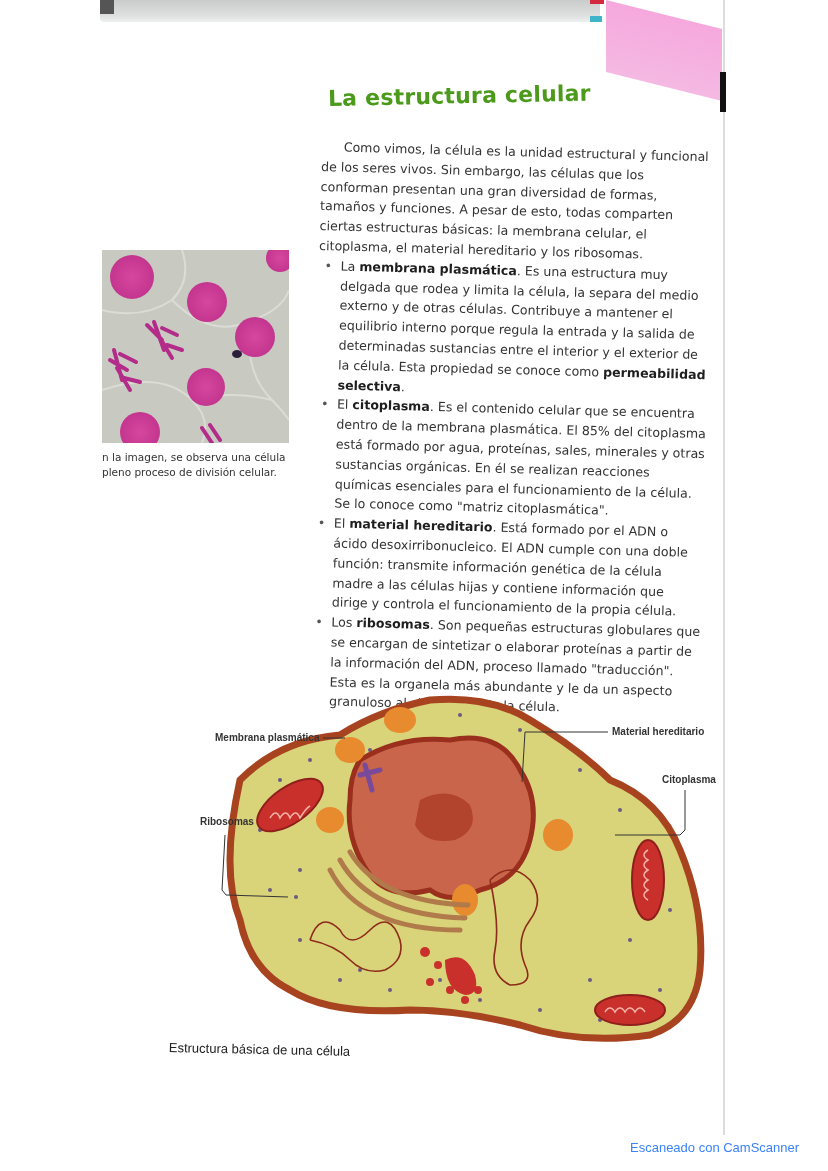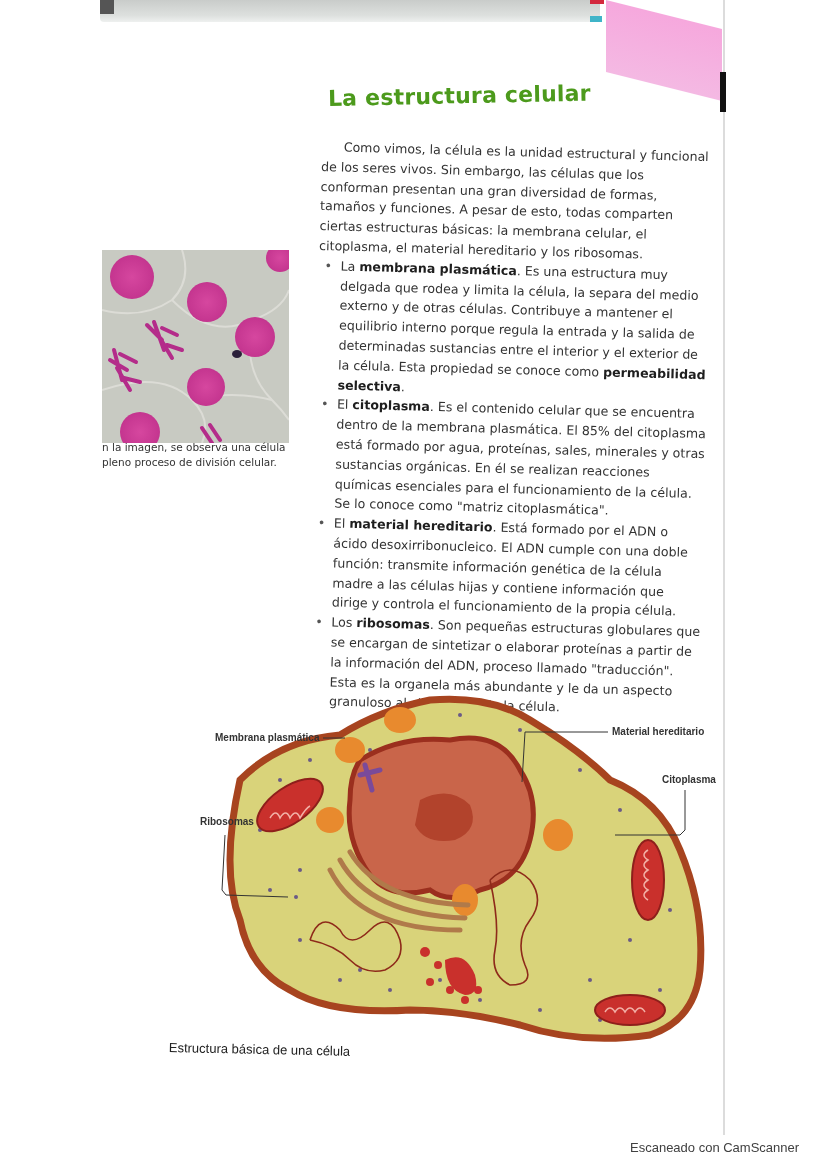--- a/index.html
+++ b/index.html
@@ -36,32 +36,32 @@
   .body-text ul { margin:0; padding:0; list-style:none; }
   .body-text li { position:relative; padding-left:22px; }
   .body-text li::before { content:"•"; position:absolute; left:6px; top:0; color:#555; }
   .body-text b { color:#1e1e1e; }
 
   .photo {
     position:absolute; left:102px; top:250px; width:187px; height:193px; overflow:hidden;
     background:#c9cbc4;
   }
   .caption {
-    position:absolute; left:102px; top:440px; width:190px;
+    position:absolute; left:102px; top:450px; width:190px;
     font-size:10.5px; line-height:15px; color:#333;
   }
 
   .diagram { position:absolute; left:160px; top:690px; width:560px; height:380px; }
   .lbl { position:absolute; font-size:10px; font-weight:bold; color:#333; font-family:"Liberation Sans Narrow","Liberation Sans", sans-serif; }
   .fig-caption {
     position:absolute; left:169px; top:1040px; font-size:13px; color:#222;
     font-family:"Liberation Sans", sans-serif; transform:rotate(1.2deg); transform-origin:left top;
   }
   .watermark {
-    position:absolute; left:630px; top:1140px; font-size:13px; color:#404040;
+    position:absolute; left:630px; top:1140px; font-size:13px; color:#3b82f6;
     font-family:"Liberation Sans", sans-serif;
   }
 </style>
 </head>
 <body>
 
 <div class="scan-top"></div>
 <div class="scan-top-dark"></div>
 <div class="tab-red"></div>
 <div class="tab-cyan"></div>

